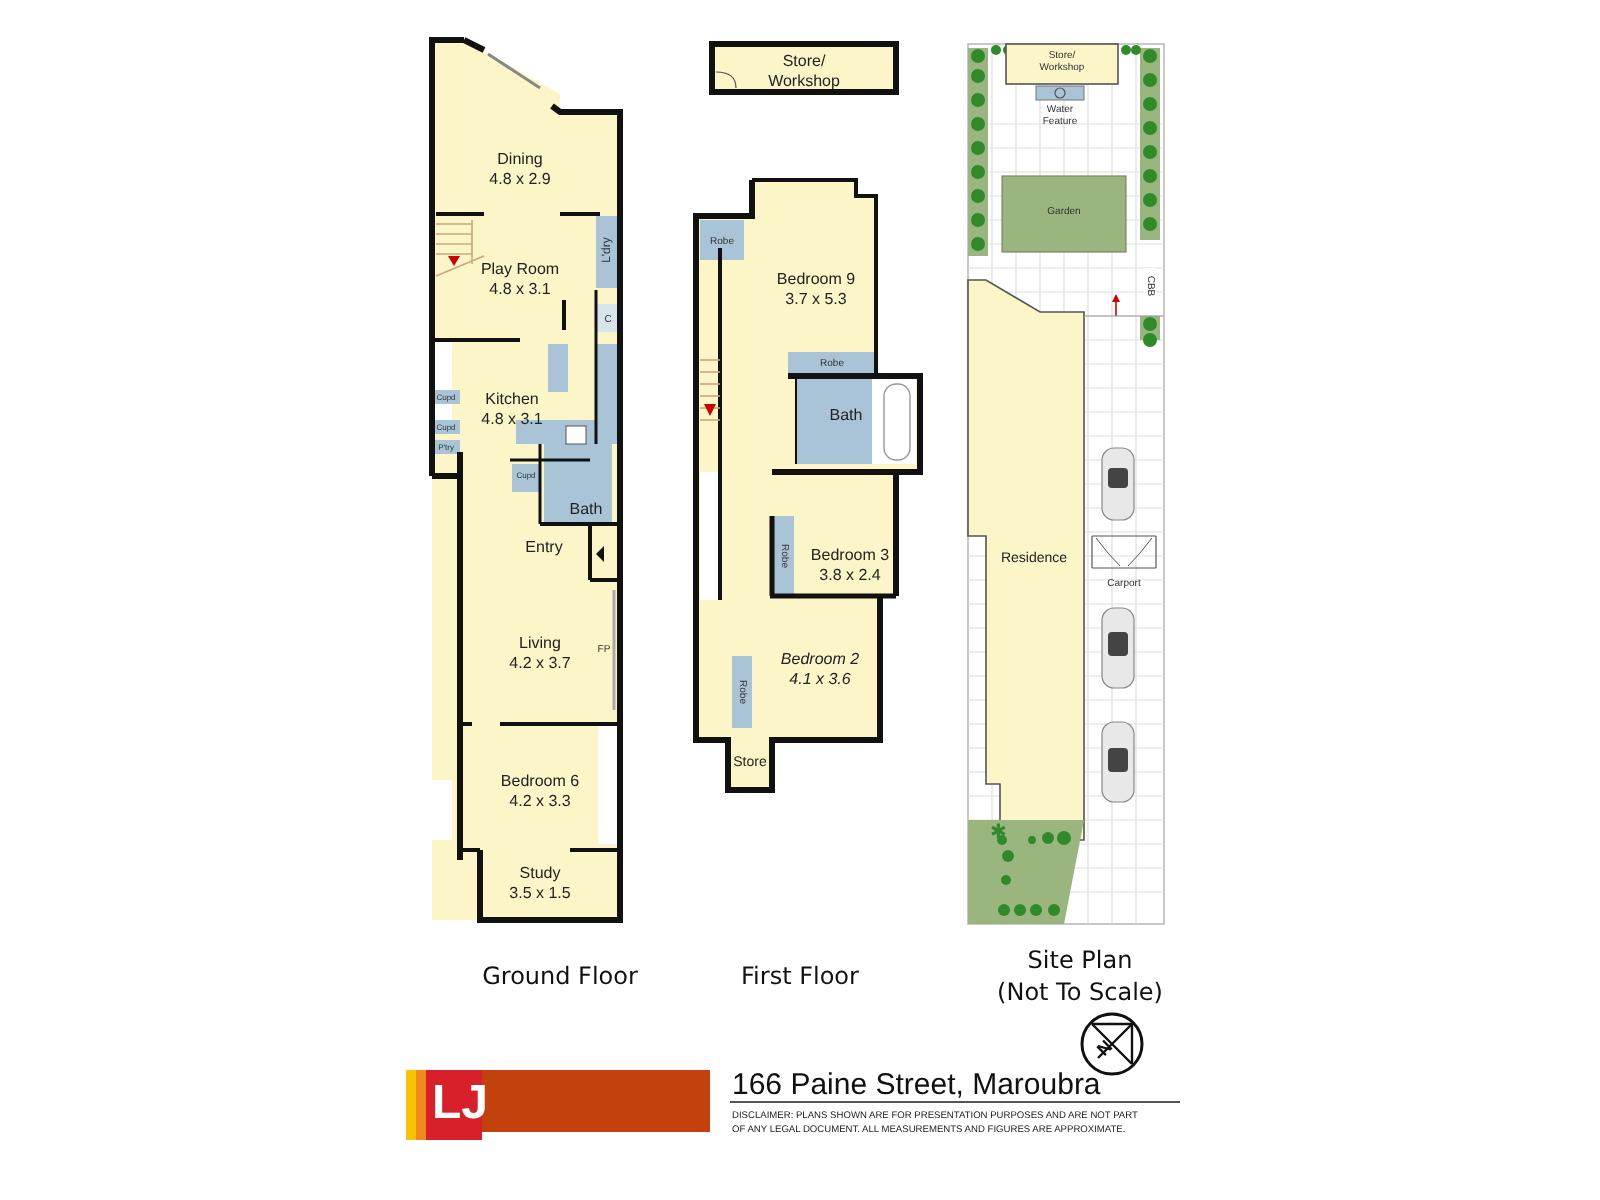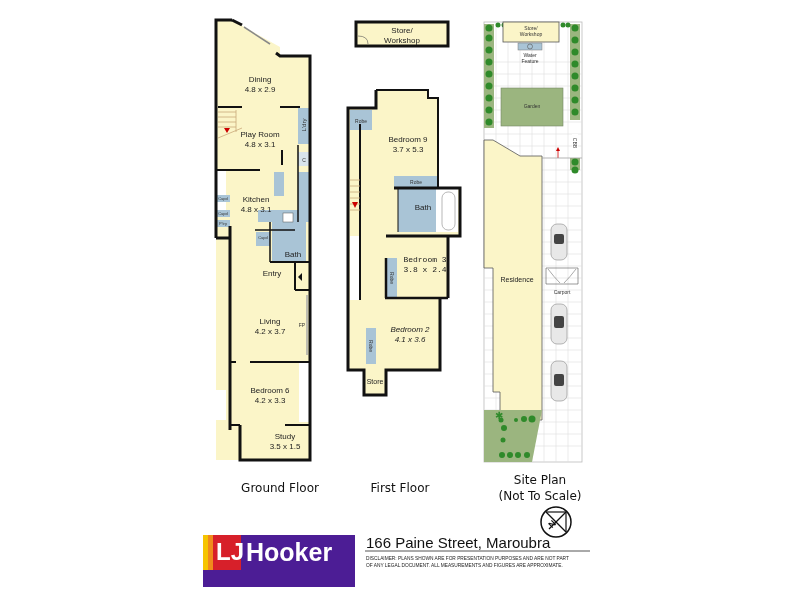--- a/index.html
+++ b/index.html
@@ -264,42 +264,42 @@
   <div>Entry</div>
 </div>
 <div class="room-label" style="left:240px;top:317px;width:60px;">
   <div>Living</div>
   <div>4.2 x 3.7</div>
 </div>
 <div class="room-label" style="left:240px;top:386px;width:60px;">
   <div>Bedroom 6</div>
   <div>4.2 x 3.3</div>
 </div>
-<div class="room-label" style="left:240px;top:432px;width:60px;padding-left:15px;">
+<div class="room-label" style="left:240px;top:432px;width:60px;">
   <div>Study</div>
   <div>3.5 x 1.5</div>
 </div>
 <div class="small-label" style="left:296px;top:122px;width:16px;transform:rotate(-90deg);font-size:6px;">L'dry</div>
 <div class="small-label" style="left:299px;top:157px;width:10px;">C</div>
 <div class="small-label" style="left:216px;top:196px;width:14px;font-size:4px;">Cupd</div>
 <div class="small-label" style="left:216px;top:211px;width:14px;font-size:4px;">Cupd</div>
 <div class="small-label" style="left:216px;top:221px;width:14px;font-size:4px;">P'try</div>
 <div class="small-label" style="left:256px;top:235px;width:14px;font-size:4px;">Cupd</div>
 <div class="room-label" style="left:278px;top:250px;width:30px;">Bath</div>
 <div class="small-label" style="left:297px;top:322px;width:10px;">FP</div>
 
 <div class="room-label" style="left:362px;top:26px;width:80px;">
   <div>Store/</div>
   <div>Workshop</div>
 </div>
 <div class="room-label" style="left:378px;top:135px;width:60px;">
   <div>Bedroom 9</div>
   <div>3.7 x 5.3</div>
 </div>
-<div class="room-label" style="left:400px;top:255px;width:50px;font-family:Liberation Mono, monospace;">
+<div class="room-label" style="left:400px;top:273px;width:50px;">
   <div>Bedroom 3</div>
   <div>3.8 x 2.4</div>
 </div>
 <div class="room-label" style="left:380px;top:325px;width:60px;font-style:italic;">
   <div>Bedroom 2</div>
   <div>4.1 x 3.6</div>
 </div>
 <div class="small-label" style="left:350px;top:118px;width:22px;">Robe</div>
 <div class="small-label" style="left:398px;top:179px;width:36px;">Robe</div>
 <div class="small-label" style="left:382px;top:275px;width:20px;transform:rotate(90deg);">Robe</div>
@@ -320,26 +320,25 @@
 <div class="small-label" style="left:546px;top:289px;width:32px;">Carport</div>
 <div class="small-label" style="left:566px;top:140px;width:18px;transform:rotate(90deg);background:#fff;">CBB</div>
 
 <div class="floor-title" style="left:230px;top:480px;width:100px;">Ground Floor</div>
 <div class="floor-title" style="left:360px;top:480px;width:80px;">First Floor</div>
 <div class="floor-title" style="left:490px;top:472px;width:100px;">
   <div>Site Plan</div>
   <div>(Not To Scale)</div>
 </div>
 
-<div class="abs" style="left:203px;top:535px;width:152px;height:52px;background:#4c1d95;">
+<div class="abs" style="left:203px;top:535px;width:152px;height:31px;background:#c2410c;">
   <div class="abs" style="left:0;top:0;width:5px;height:35px;background:#f6c400;"></div>
   <div class="abs" style="left:5px;top:0;width:5px;height:35px;background:#f08a1c;"></div>
   <div class="abs" style="left:10px;top:0;width:28px;height:35px;background:#d7202a;"></div>
   <div class="abs" style="left:13px;top:3px;font-size:24px;font-weight:bold;color:#fff;font-family:'Liberation Sans',sans-serif;line-height:28px;">LJ</div>
-  <div class="abs" style="left:43px;top:3px;font-size:25px;font-weight:bold;color:#fff;font-family:'Liberation Sans',sans-serif;line-height:28px;">Hooker</div>
 </div>
 
 <div class="abs" style="left:366px;top:534px;font-size:15px;color:#111;font-family:'Liberation Sans',sans-serif;white-space:nowrap;text-align:center;">166 Paine Street, Maroubra</div>
 <div class="abs" style="left:366px;top:555px;font-size:4.8px;line-height:7px;color:#222;font-family:'Liberation Sans',sans-serif;white-space:nowrap;">
   <div>DISCLAIMER:  PLANS SHOWN ARE FOR PRESENTATION PURPOSES AND ARE NOT PART</div>
   <div>OF ANY LEGAL DOCUMENT. ALL MEASUREMENTS AND FIGURES ARE APPROXIMATE.</div>
 </div>
 <div class="abs" style="left:549px;top:519px;font-size:9px;font-weight:bold;color:#111;transform:rotate(-45deg);">N</div>
 
 </body></html>

